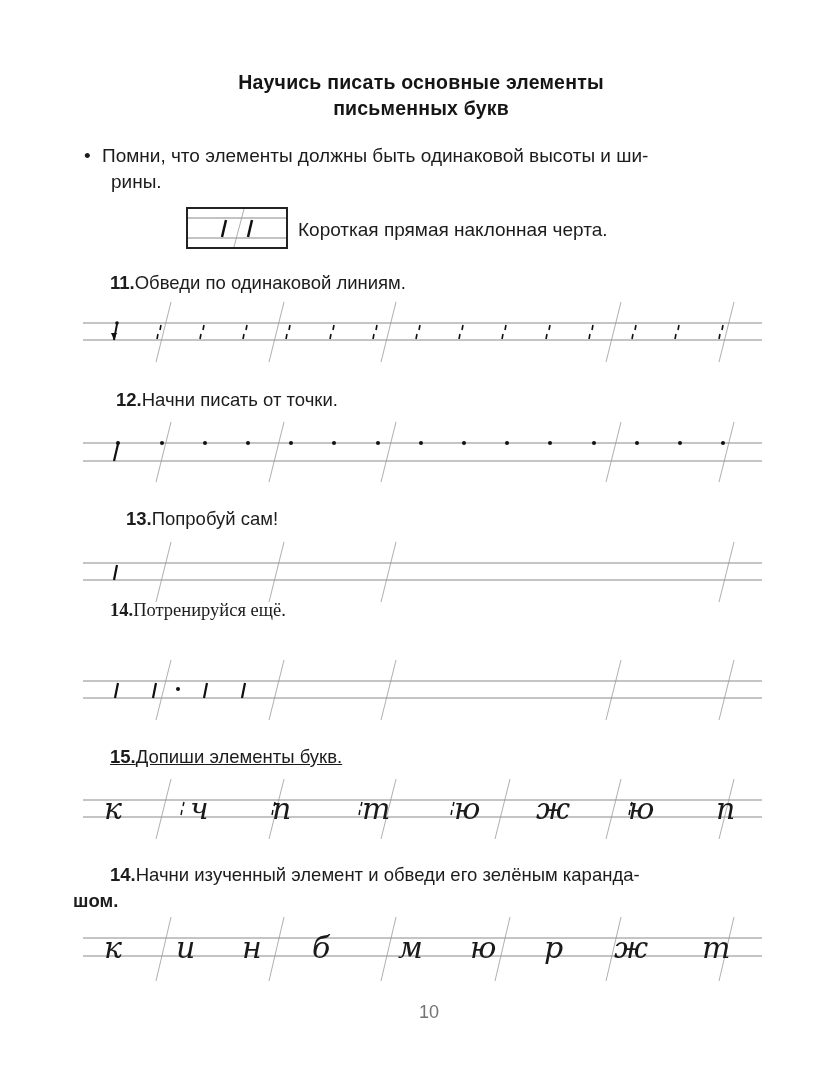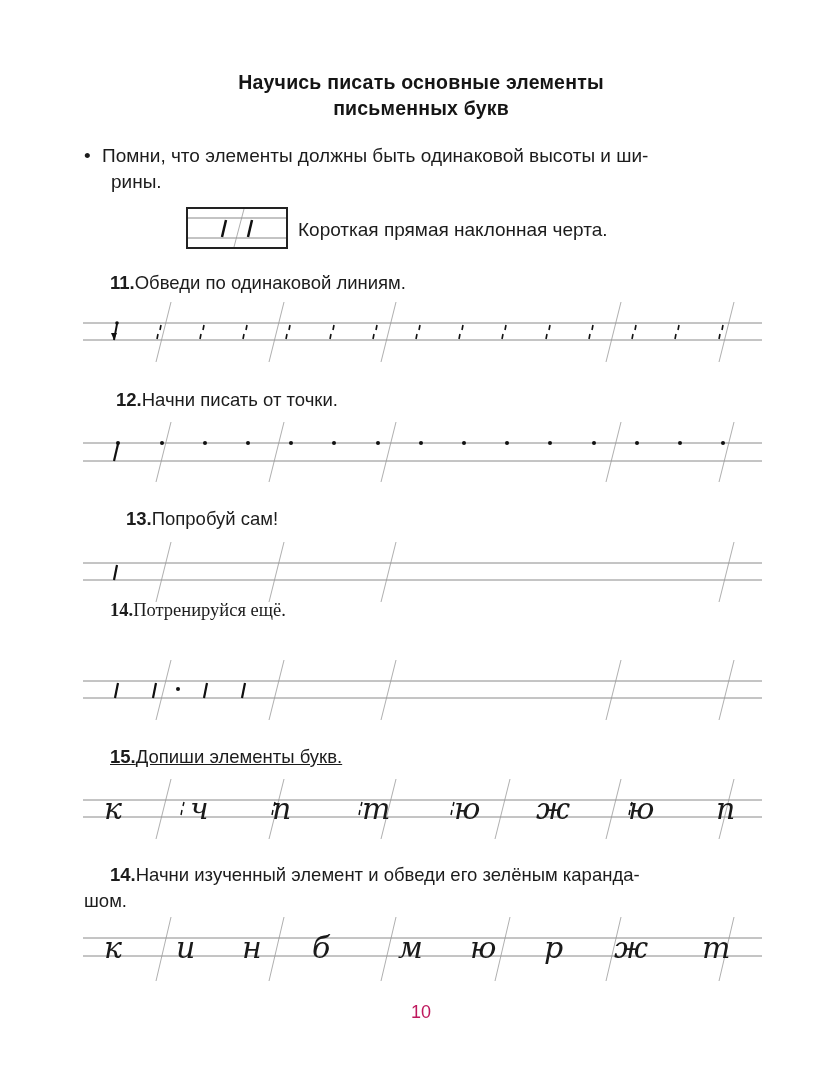--- a/index.html
+++ b/index.html
@@ -4,21 +4,21 @@
 <style>
   html, body { margin: 0; padding: 0; background: #ffffff; }
   body { width: 821px; height: 1080px; position: relative; overflow: hidden;
          font-family: "Liberation Sans", "DejaVu Sans", sans-serif; color: #1a1a1a; }
   .abs { position: absolute; }
   .title { left: 0; width: 842px; text-align: center; font-weight: bold; font-size: 19.5px; letter-spacing: 0.2px; color: #151515; }
   .para { font-size: 19px; color: #1c1c1c; }
   .ex-head { font-size: 18.5px; color: #1c1c1c; white-space: nowrap; }
   .ex-head .num { font-weight: bold; margin-right: 0; }
   .sample-box { border: 2px solid #222; background: #fff; }
-  .pagenum { font-size: 18px; color: #be185d; }
+  .pagenum { font-size: 18px; color: #737373; margin-left: 8px; }
   svg.row { position: absolute; left: 0; overflow: visible; }
   .cursive { font-family: "DejaVu Serif", serif; font-style: italic; font-size: 30px; fill: #1a1a1a; }
 </style>
 </head>
 <body>
 
 <div class="abs title" style="top:71px;">Научись писать основные элементы</div>
 <div class="abs title" style="top:97px;">письменных букв</div>
 
 <div class="abs para" style="left:84px; top:145px;">•</div>
@@ -203,21 +203,21 @@
     <line x1="454" y1="25" x2="453" y2="29"></line>
       <line x1="452" y1="33" x2="451" y2="38"></line>
     <line x1="632" y1="25" x2="631" y2="29"></line>
       <line x1="630" y1="33" x2="629" y2="38"></line>
   </g>
 </svg>
 
 <div class="abs ex-head" style="left:110px; top:864px;">
   <span class="num">14.</span><span>Начни изученный элемент и обведи его зелёным каранда-</span>
 </div>
-<div class="abs ex-head" style="left:84px; top:890px;">шом.</div>
+<div class="abs ex-head" style="left:73px; top:890px;font-weight:bold;">шом.</div>
 <svg class="row" width="821" height="100" style="top:915px;">
   <g stroke="#8a8a8a" stroke-width="1">
     <line x1="83" y1="23" x2="762" y2="23"></line>
     <line x1="83" y1="41" x2="762" y2="41"></line>
   </g>
   <g stroke="#9a9a9a" stroke-width="0.8">
     <line x1="171" y1="2" x2="156" y2="66"></line>
     <line x1="284" y1="2" x2="269" y2="66"></line>
     <line x1="396" y1="2" x2="381" y2="66"></line>
     <line x1="510" y1="2" x2="495" y2="66"></line>

